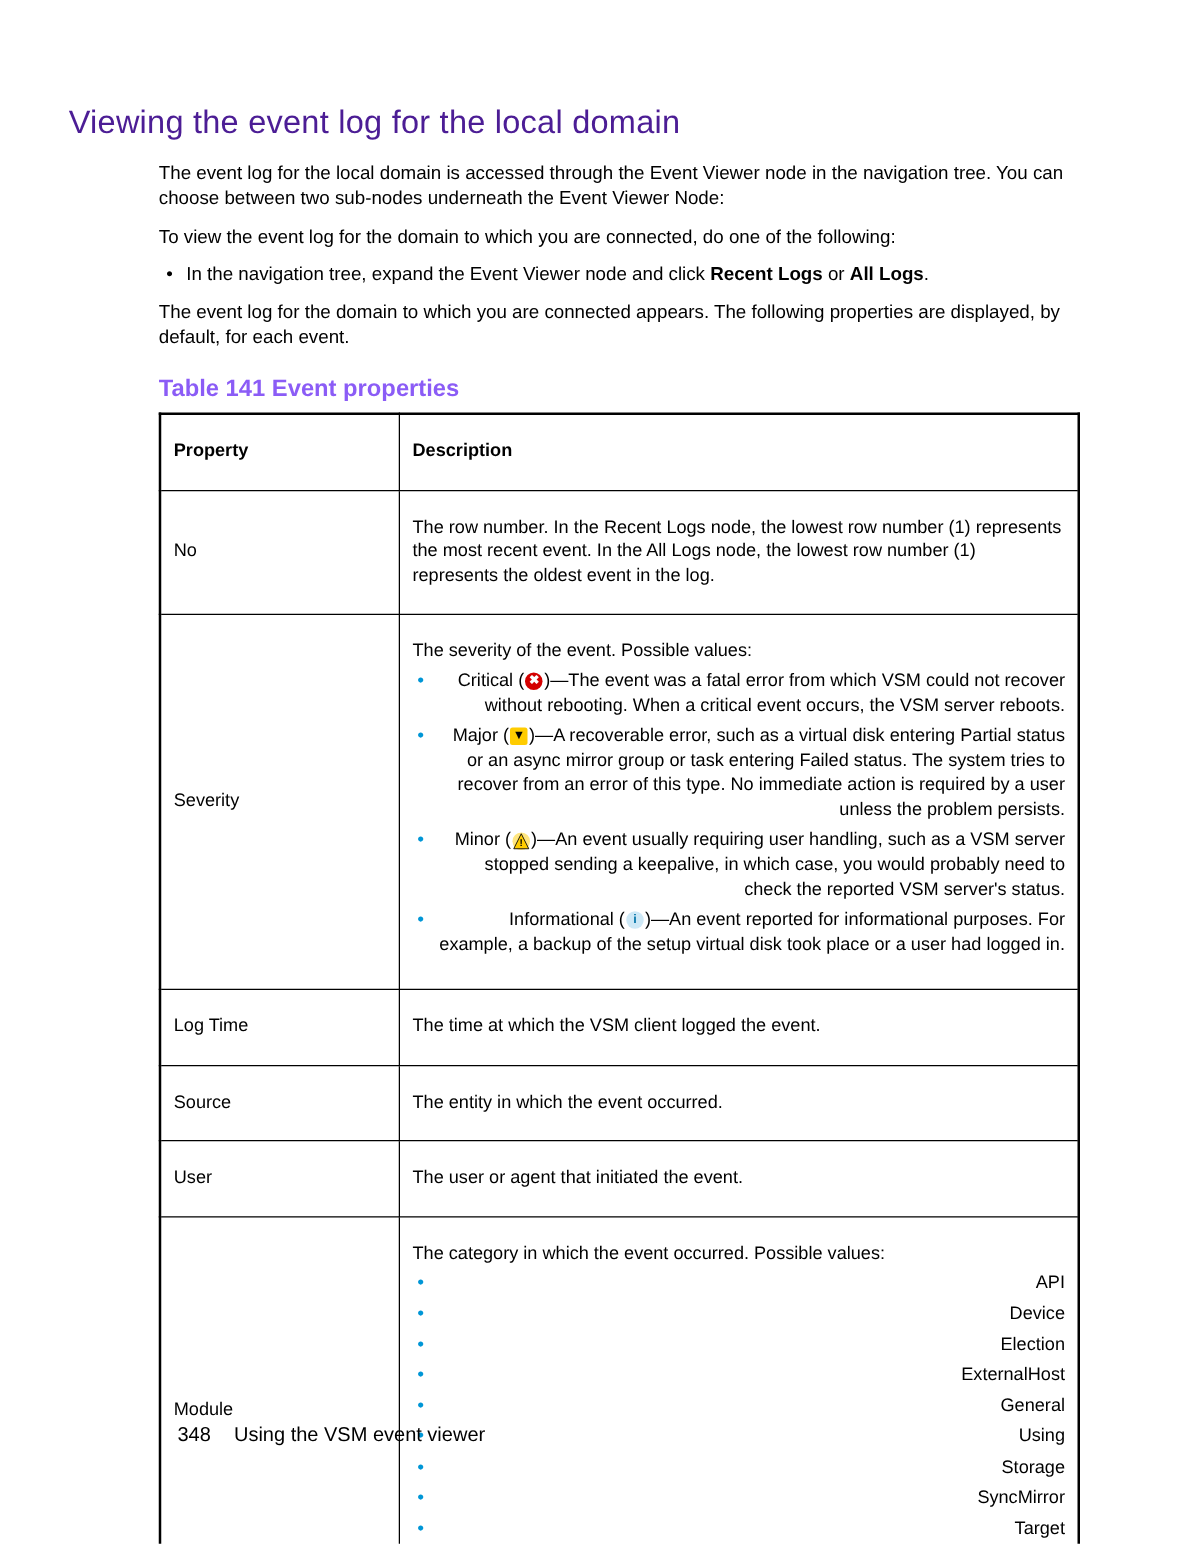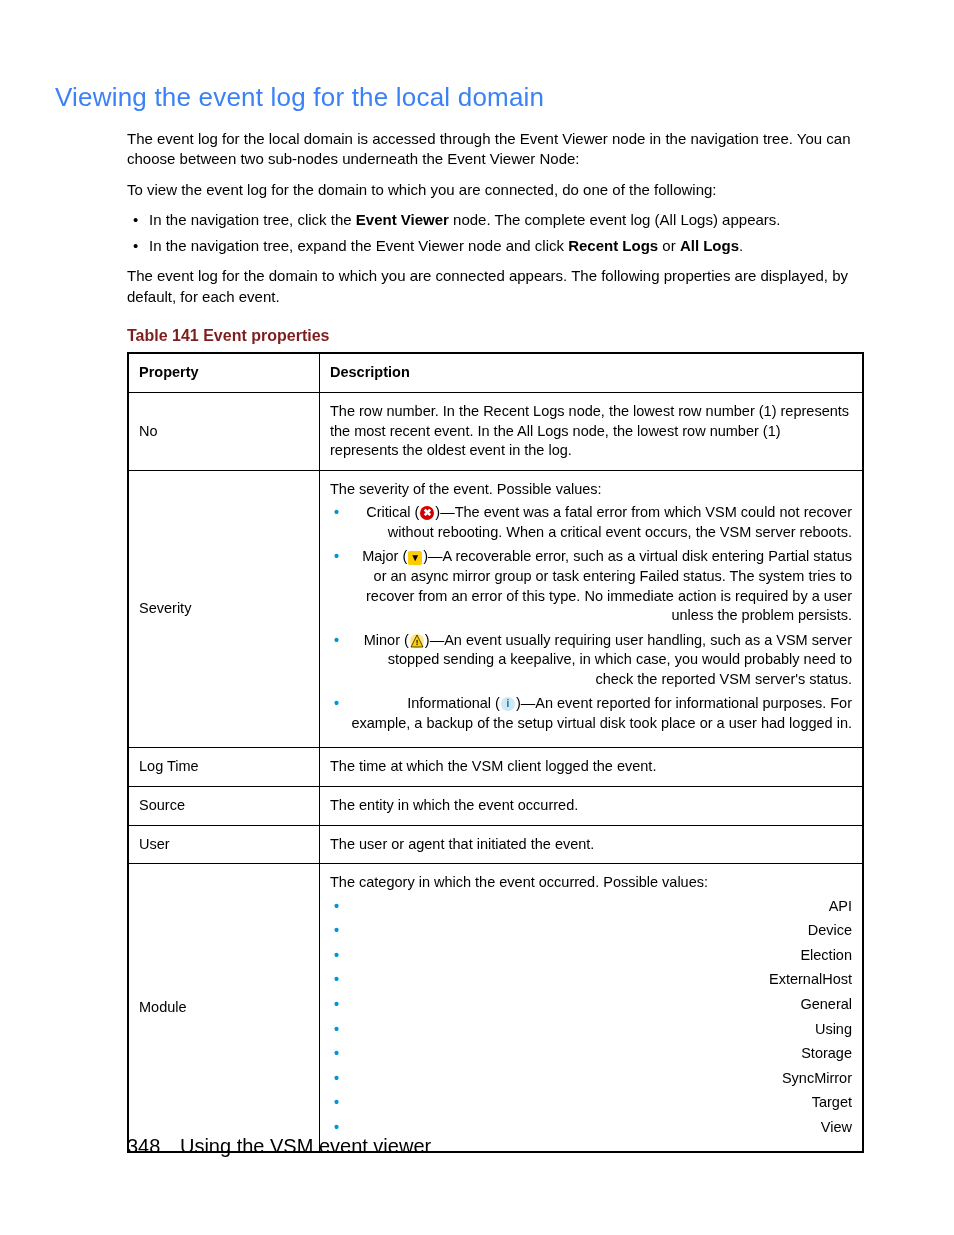--- a/index.html
+++ b/index.html
@@ -16,21 +16,21 @@
     position: relative;
     box-sizing: border-box;
     padding: 80px 60px 0 55px;
     font-size: 15px;
     line-height: 1.35;
     font-weight: 300;
   }
   h1.section-title {
     font-size: 26px;
     font-weight: 400;
-    color: #3b82f6;
+    color: #4c1d95;
     margin: 0 0 14px 0;
     letter-spacing: 0.2px;
   }
   .body-indent {
     margin-left: 72px;
     margin-right: 30px;
   }
   p { margin: 0 0 10px 0; }
   ul.bullets {
     list-style: none;
@@ -43,34 +43,34 @@
     margin-bottom: 6px;
   }
   ul.bullets > li::before {
     content: "•";
     position: absolute;
     left: 6px;
     top: 0;
     color: #000;
   }
   .table-caption {
-    color: #7f1d1d;
+    color: #8b5cf6;
     font-weight: 600;
-    font-size: 16px;
+    font-size: 19px;
     margin: 18px 0 6px 0;
   }
   table.props {
     border-collapse: collapse;
     width: 100%;
     border: 2px solid #000;
     font-size: 14.5px;
   }
   table.props th, table.props td {
     border: 1px solid #000;
-    padding: 9px 10px;
+    padding: 20px 10px;
     text-align: left;
     vertical-align: middle;
     font-weight: 300;
   }
   table.props th {
     font-weight: 700;
     background: #fff;
   }
   table.props td.desc { vertical-align: top; }
   table.props td.propcell { width: 170px; }
@@ -108,45 +108,42 @@
     line-height: 1;
   }
   .icon-critical { background: #d40000; color: #fff; }
   .icon-major    { background: #ffcc00; color: #000; border-radius: 2px; }
   .icon-minor    { background: #ffe680; color: #000; }
   .icon-minor svg { display:block; }
   .icon-info     { background: #cde8f6; color: #0073a8; }
   .footer {
     position: absolute;
     bottom: 75px;
-    left: 127px;
-    font-size: 20px;
+    left: 142px;
+    font-size: 16px;
     font-weight: 300;
   }
   .footer .pageno { display:inline-block; margin-right: 14px; }
   b, strong { font-weight: 700; }
 </style>
 </head>
 <body>
 
 <div class="page">
 
   <h1 class="section-title">Viewing the event log for the local domain</h1>
 
   <div class="body-indent">
 
     <p>The event log for the local domain is accessed through the Event Viewer node in the navigation tree. You can choose between two sub-nodes underneath the Event Viewer Node:</p>
 
 
     <p>To view the event log for the domain to which you are connected, do one of the following:</p>
 
     <ul class="bullets">
-      <li>
-        <span>In the navigation tree, click the </span><b>Event Viewer</b><span> node. The complete event log (All Logs) appears.</span>
-      </li>
       <li>
         <span>In the navigation tree, expand the Event Viewer node and click </span><b>Recent Logs</b><span> or </span><b>All Logs</b><span>.</span>
       </li>
     </ul>
 
     <p>The event log for the domain to which you are connected appears. The following properties are displayed, by default, for each event.</p>
 
     <div class="table-caption">Table 141 Event properties</div>
 
     <table class="props">

